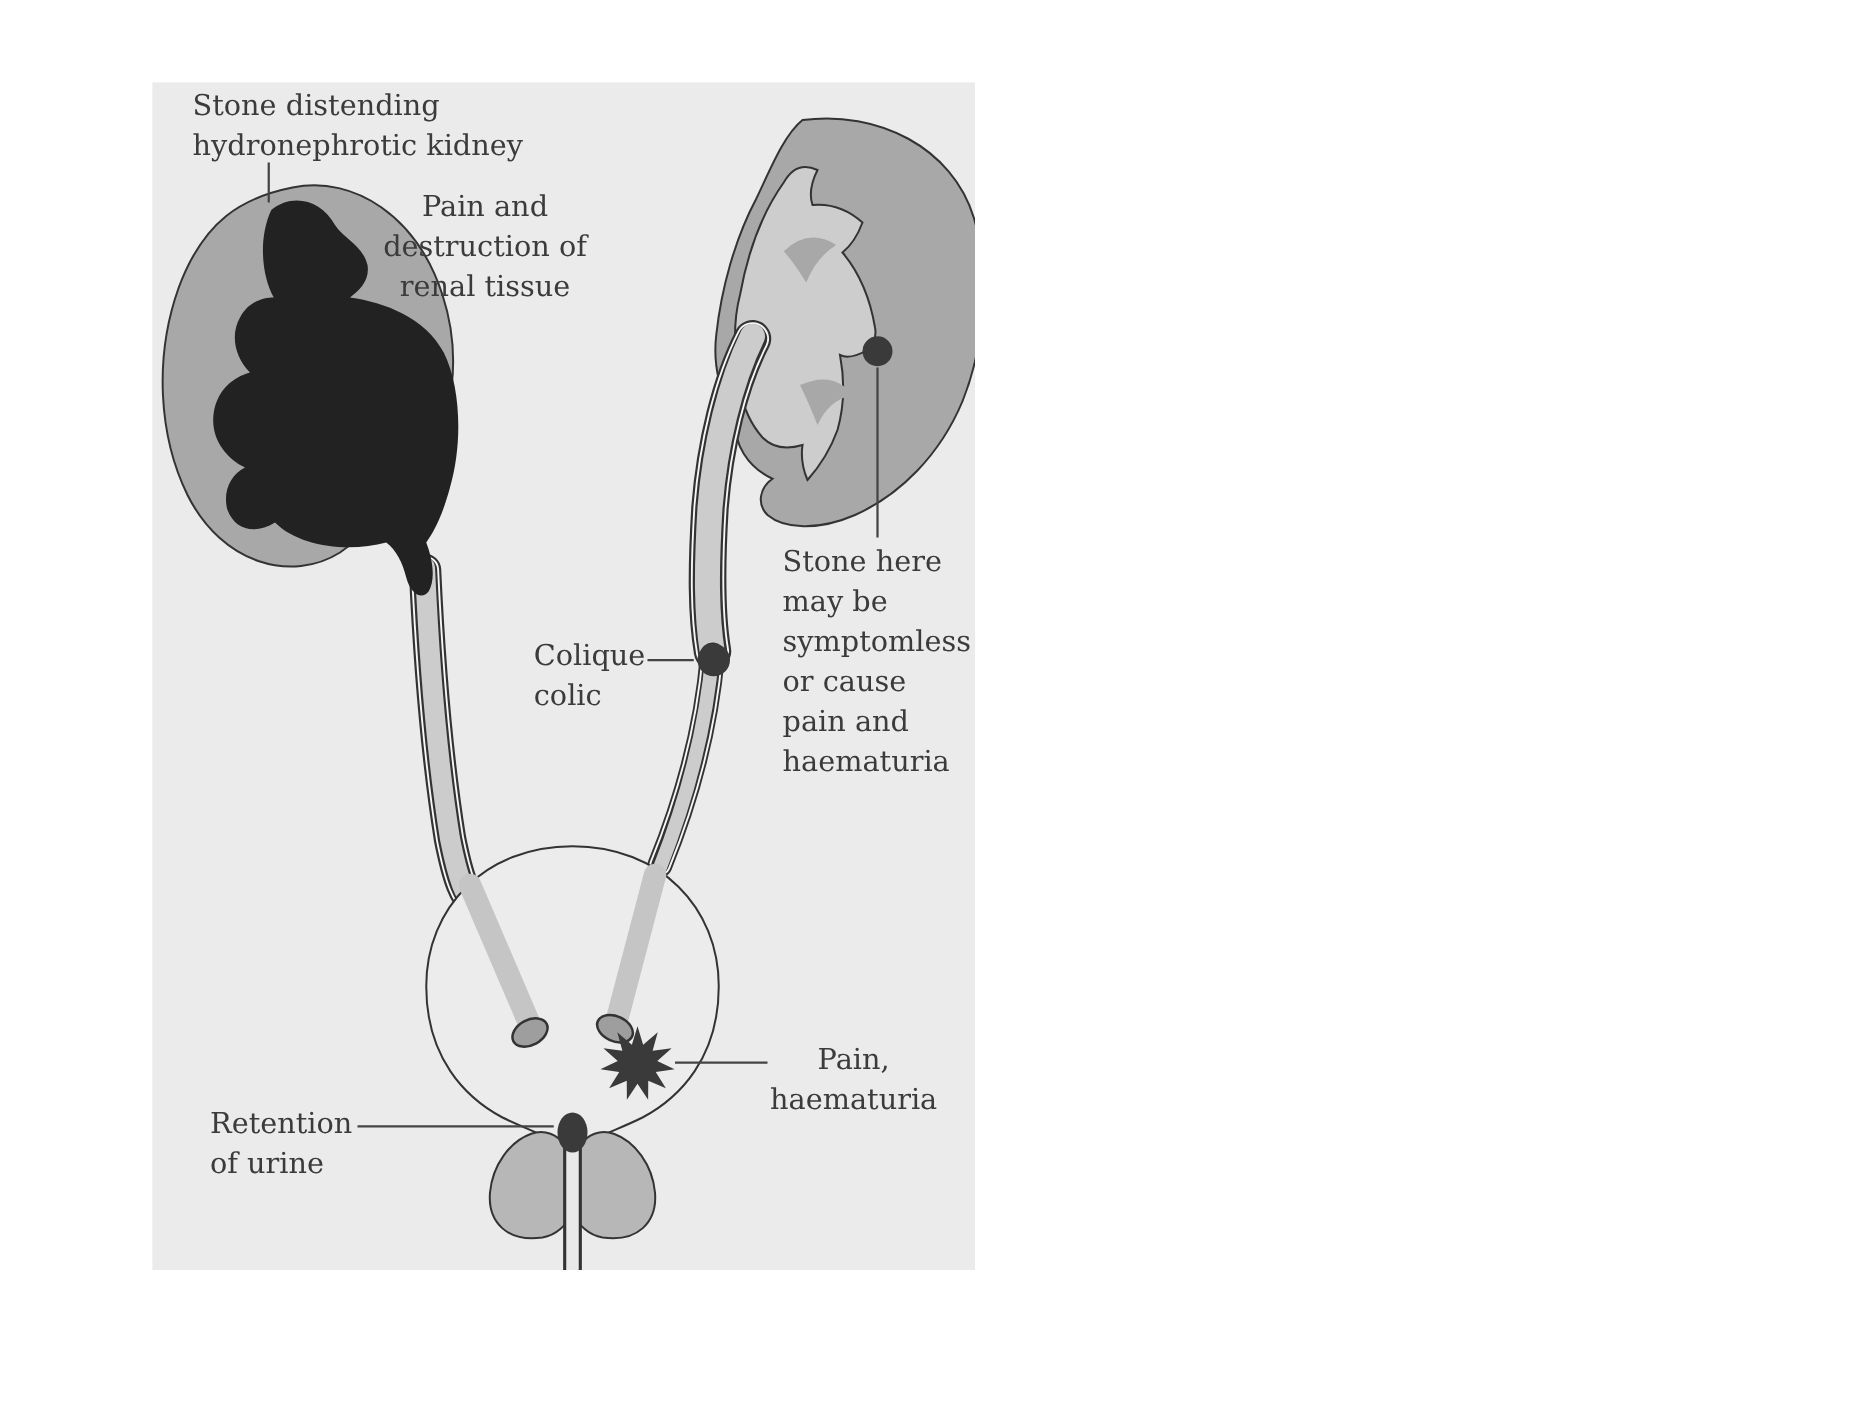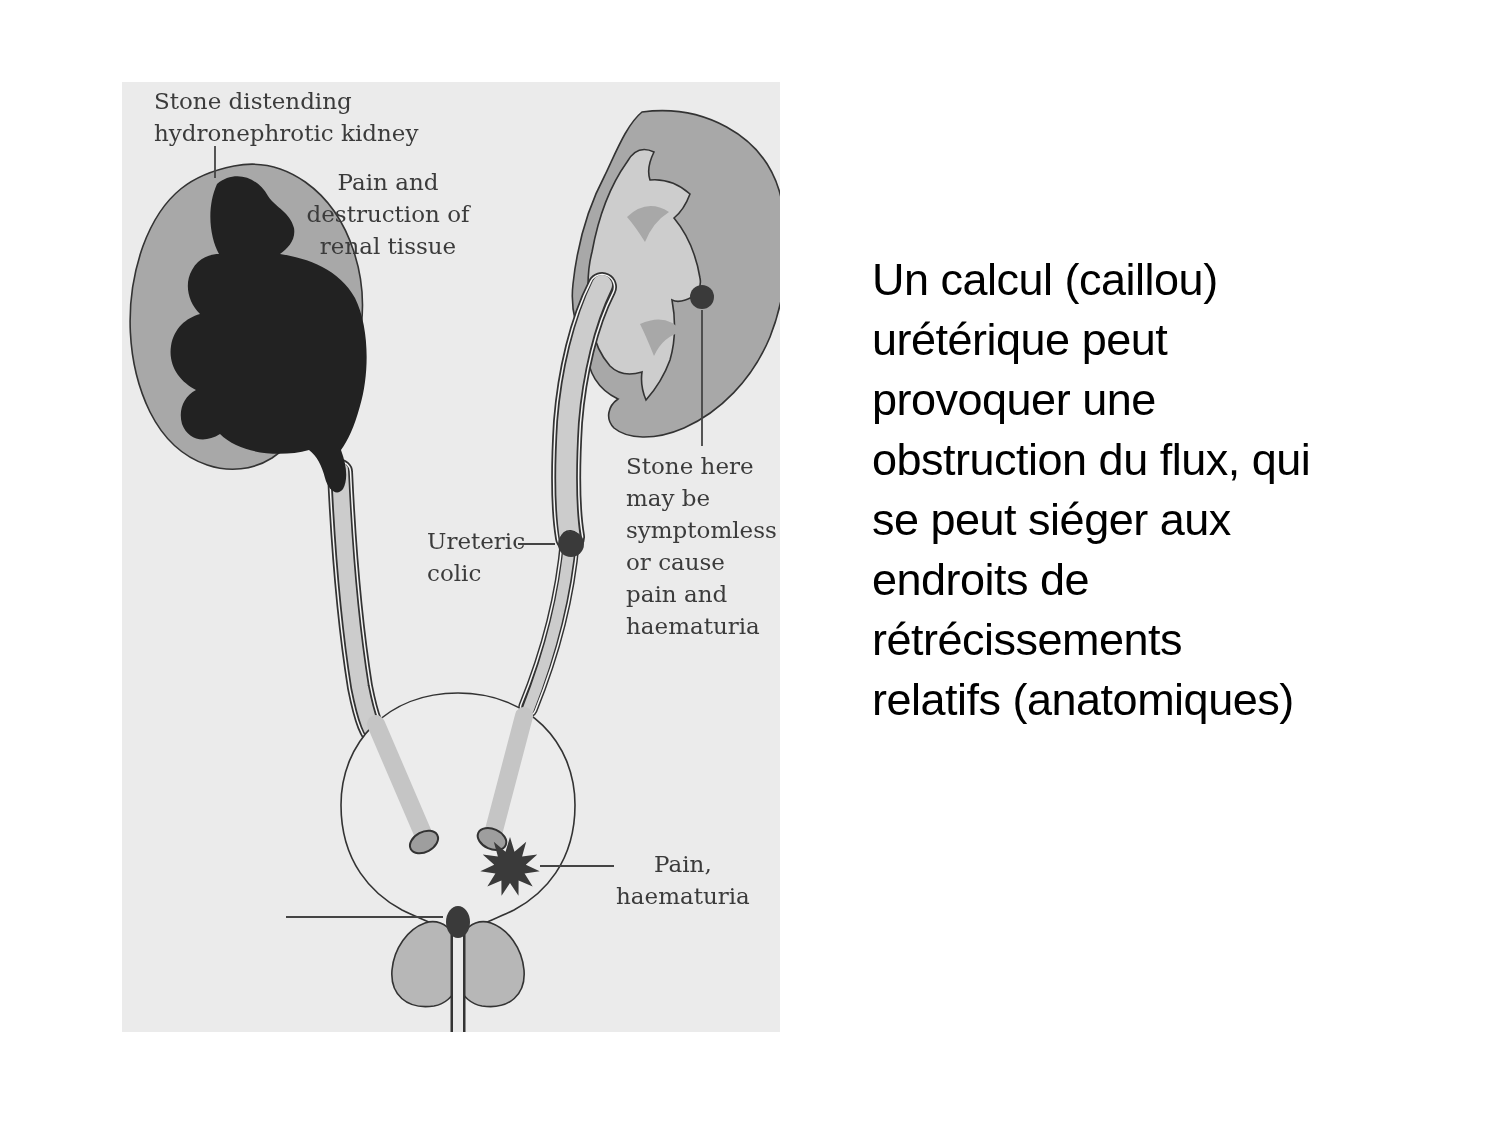--- a/index.html
+++ b/index.html
@@ -3,21 +3,21 @@
 <meta charset="utf-8">
 <style>
   html,body { margin:0; padding:0; background:#ffffff; }
   .page {
     position:relative; width:1500px; height:1125px;
     background:#ffffff; overflow:hidden;
     font-family:"Liberation Sans", sans-serif;
   }
   
   .figure {
-    position:absolute; left:122px; top:82px; width:658px; height:950px;
+    position:absolute; left:122px; top:66px; width:658px; height:950px;
     background:#ebebeb;
   }
   .figure svg { position:absolute; left:0; top:0; }
   .fig-label {
     position:absolute;
     font-family:"DejaVu Serif","Liberation Serif",serif;
     font-size:23px; line-height:32px; color:#3b3b3b;
     white-space:pre-line;
   }
   .fig-label.center { text-align:center; }
@@ -130,36 +130,30 @@
 
       <ellipse class="stone" cx="336" cy="840" rx="12" ry="16"></ellipse>
       <line class="leader" x1="164" y1="835" x2="321" y2="835"></line>
     </svg>
 
     <div class="fig-label" style="left:32px; top:3px;">Stone distending
 hydronephrotic kidney</div>
     <div class="fig-label center" style="left:166px; top:84px; width:200px;">Pain and
 destruction of
 renal tissue</div>
-    <div class="fig-label" style="left:305px; top:443px;">Ureteric
+    <div class="fig-label" style="left:305px; top:443px;">Colique
 colic</div>
     <div class="fig-label" style="left:494px; top:368px;margin-left:10px;">Stone here
 may be
 symptomless
 or cause
 pain and
 haematuria</div>
     <div class="fig-label" style="left:494px; top:766px;text-align:center;">Pain,
 haematuria</div>
+    <div class="fig-label" style="left:46px; top:817px;">Retention
+of urine</div>
   </div>
 
   <div class="caption">
-    <p>Un calcul (caillou)
-urétérique peut
-provoquer une
-obstruction du flux, qui
-se peut siéger aux
-endroits de
-rétrécissements
-relatifs (anatomiques)</p>
   </div>
 
 </div>
 
 </body></html>

